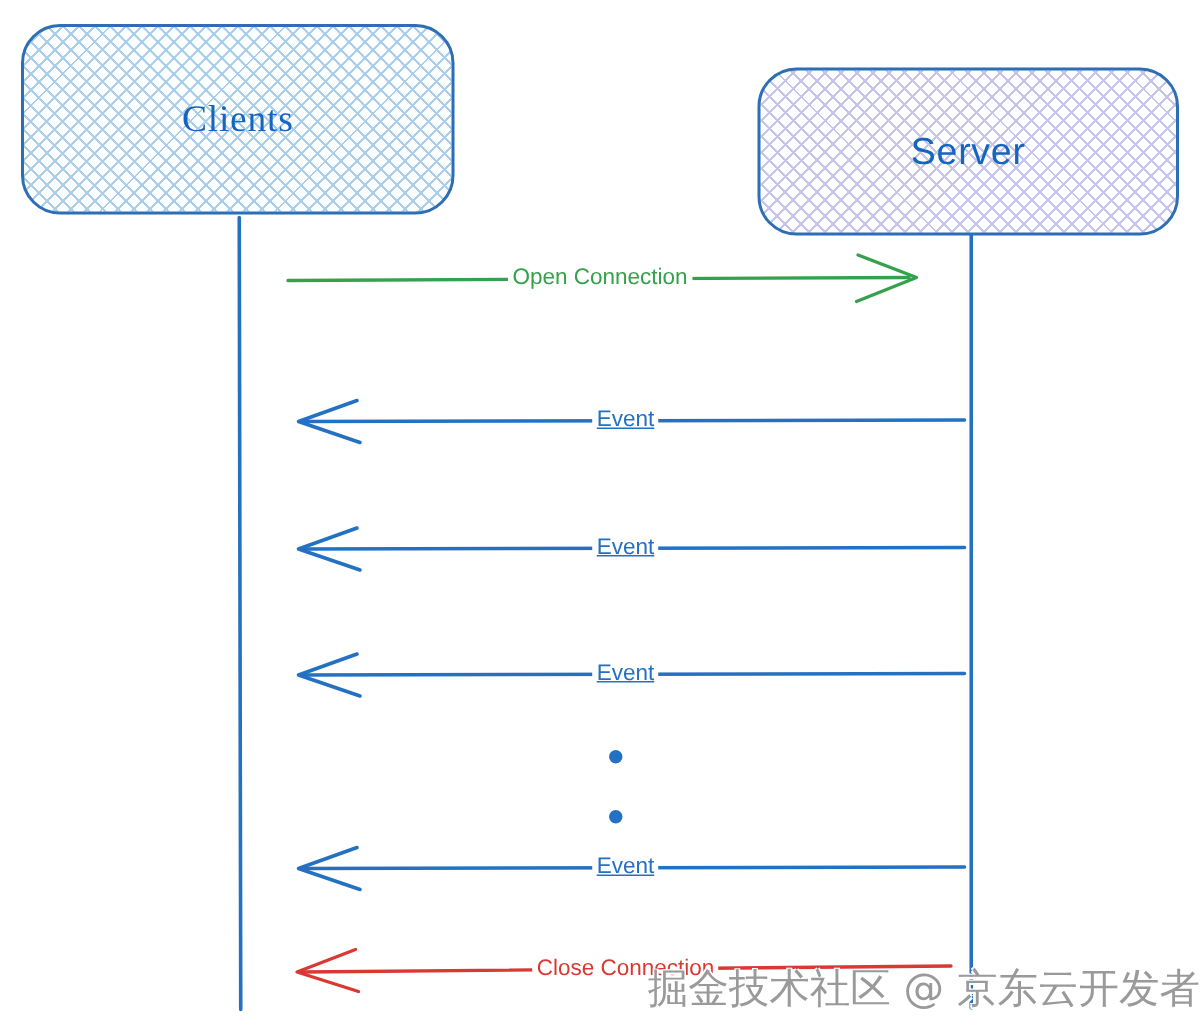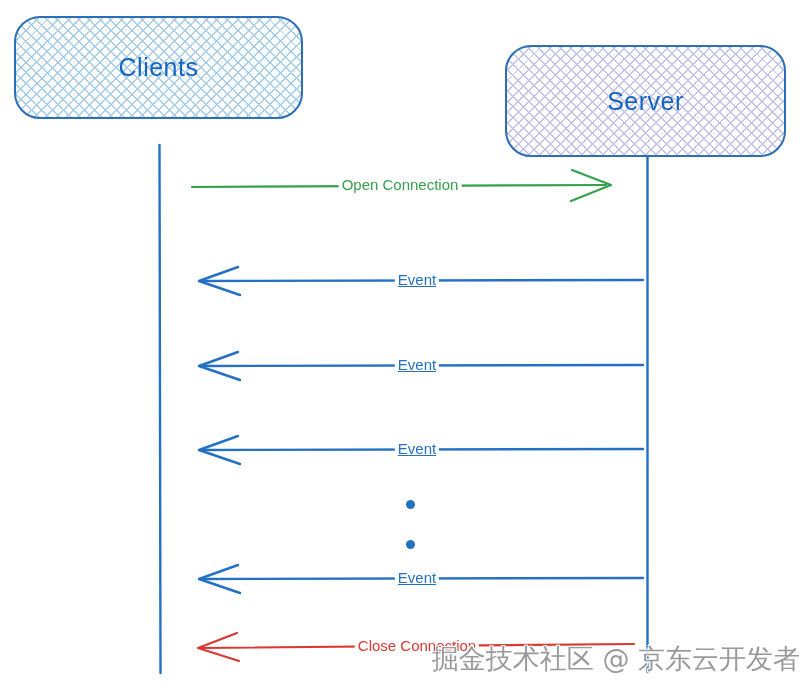--- a/index.html
+++ b/index.html
@@ -20,25 +20,26 @@
   .actor {
     position: absolute;
     border: 2.5px solid var(--box-border);
     border-radius: 26px;
     display: flex;
     align-items: center;
     justify-content: center;
     box-sizing: border-box;
   }
   .actor.clients {
-    left: 14px; top: 16px; width: 289px; height: 103px;
+    left: 14px; top: 16px; width: 289px; height: 127px;
     background:
       repeating-linear-gradient(45deg,  var(--hatch-blue) 0 1.4px, transparent 1.4px 7.5px),
       repeating-linear-gradient(-45deg, var(--hatch-blue) 0 1.4px, transparent 1.4px 7.5px),
       #fdfeff;
+    font-family: Liberation Serif, serif;
   }
   .actor.server {
     left: 505px; top: 13px; width: 281px; height: 112px;
     background:
       repeating-linear-gradient(45deg,  var(--hatch-purple) 0 1.4px, transparent 1.4px 7.5px),
       repeating-linear-gradient(-45deg, var(--hatch-purple) 0 1.4px, transparent 1.4px 7.5px),
       #fdfeff;
     margin-top: 32px;
   }
   .actor-label {

